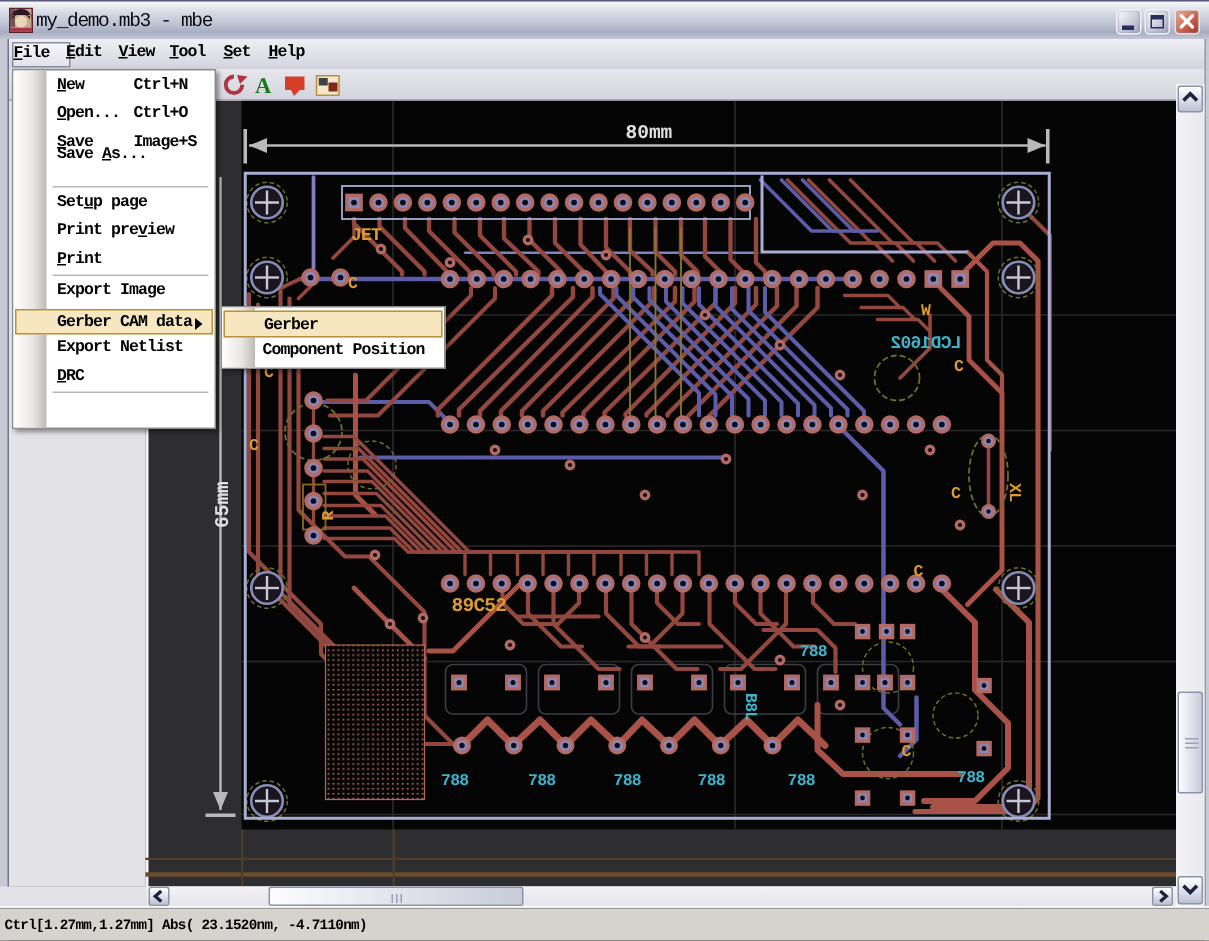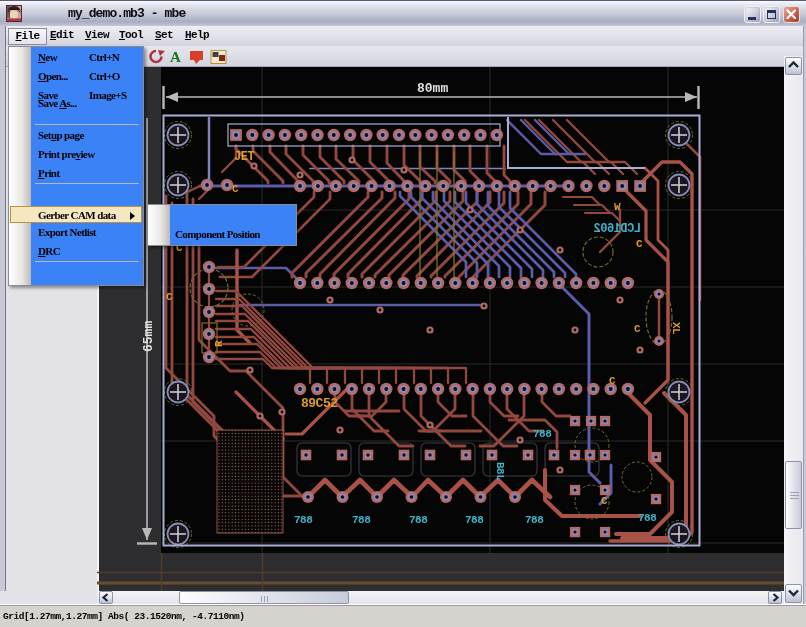--- a/index.html
+++ b/index.html
@@ -1,52 +1,52 @@
 <!DOCTYPE html>
 <html><head><meta charset="utf-8"><style>
 * { margin:0; padding:0; box-sizing:border-box; }
 html,body { width:806px; height:627px; overflow:hidden; }
 body { position:relative; font-family:'Liberation Sans',sans-serif; background:#d6d3ce; }
 .abs { position:absolute; }
-.mono { font-family:'Liberation Mono', monospace; font-weight:bold;margin-left:44px; }
+.mono { font-family:'Liberation Mono', monospace; font-weight:normal; }
 
 #title { left:0; top:0; width:806px; height:26px;
   background:linear-gradient(#fdfdfe 0%, #eceff5 8%, #d7dae4 30%, #bfc3d3 60%, #a9adc2 82%, #c3c6d4 100%);
   border-top:1px solid #5a5a82; }
 #title .txt { left:24px; top:5px; font-size:13px; letter-spacing:-0.9px; color:#0a0a14; }
 .wbtn { top:5px; width:17px; height:17px; border-radius:3px; border:1px solid #f2f2f6;
   background:linear-gradient(135deg,#fdfdfe,#c6c9d8 60%,#9fa3bb); box-shadow:inset 0 0 2px #8a8ea8; }
 #closebtn { background:linear-gradient(135deg,#f0b39c,#d2604a 55%,#a33020); border:1px solid #f0e0da; }
 
 #menubar { left:0; top:26px; width:806px; height:20px;
   background:linear-gradient(#eeeef3,#dcdce5 70%,#d2d2dd); font-family:'Liberation Mono', monospace; font-weight:bold;
   font-size:11px; letter-spacing:-0.6px; color:#000; }
-.mitem { position:absolute; top:2px; height:17px; padding-top:1px; text-align:center; }
+.mitem { position:absolute; top:2px; height:17px; padding-top:1px; }
 
 #toolbar { left:0; top:46px; width:806px; height:21px;
   background:linear-gradient(#e6e6ec,#d4d4de); border-bottom:1px solid #a8a8ba; }
 
 #lborder { left:0; top:26px; width:6px; height:601px; background:#c9c9d6; border-right:1px solid #74748e; }
 #rborder { left:803px; top:26px; width:3px; height:601px; background:#c9c9d6; border-left:1px solid #9a9aae; }
 
 .sb { background:linear-gradient(90deg,#f4f4f6,#e9e9ee); }
 .sbtn { position:absolute; border:1px solid #8e93ad; border-radius:2px;
   background:linear-gradient(#fff,#dcdfe8 55%,#bcc1d2); color:#20284e; font-size:9px; font-weight:bold;
   text-align:center; font-family:'Liberation Sans',sans-serif; }
 .thumb { position:absolute; border:1px solid #8e93ad; border-radius:2px;
   background:linear-gradient(90deg,#fdfdfe,#e2e4ec 50%,#c8ccda); }
 
 #status { left:0; top:604px; width:806px; height:23px; background:#d6d3ce; border-top:1px solid #fff;
   box-shadow:inset 0 1px 0 #9a9a9a; }
 #status .txt { position:absolute; left:3px; top:6px; font-family:'Liberation Mono', monospace; font-weight:bold;
   font-size:9.5px; letter-spacing:-0.45px; color:#000; }
 #wm { position:absolute; left:617px; top:3px; width:187px; height:20px; background:#98948c; }
 
-.menu { position:absolute; background:#3b82f6; border:1px solid #8c8c8c;
-  box-shadow:2px 2px 3px rgba(0,0,0,0.4); font-family:Liberation Serif, serif; font-weight:bold; font-size:11px;
+.menu { position:absolute; background:#ffffff; border:1px solid #8c8c8c;
+  box-shadow:2px 2px 3px rgba(0,0,0,0.4); font-family:Liberation Mono, monospace; font-weight:bold; font-size:11px;
   letter-spacing:-0.6px; color:#000; z-index:20; }
 .gut { position:absolute; left:0; top:0; bottom:0; width:22px;
   background:linear-gradient(90deg,#ffffff,#e8e6e3 60%,#bdbab6); }
 .mrow { position:absolute; left:1px; right:1px; height:19px; line-height:19px; }
 .mrow .lbl { position:absolute; left:28px; top:0; }
 .mrow .acc { position:absolute; left:79px; top:0; }
 .hl { background:#f6e7c0; border:1px solid #b8913c; }
 .sep { position:absolute; left:26px; right:4px; height:0; border-top:1px solid #b9b7b2; }
 .arr { position:absolute; right:6px; top:5px; width:0; height:0;
   border-left:5px solid #000; border-top:4px solid transparent; border-bottom:4px solid transparent; }
@@ -730,21 +730,21 @@
   </div>
   <div class="sbtn" style="left:671px;top:0px;width:14px;height:13px">
     <svg width="12" height="11" viewBox="0 0 12 11">
         <path d="M 4.5,2 L 8.5,5.5 L 4.5,9" fill="none" stroke="#1c2440" stroke-width="2.2"></path>
       </svg>
   </div>
 </div>
 <div class="abs" style="left:0px;top:591px;width:97px;height:13px;background:#e3e2e7"></div>
 
 <div id="status" class="abs">
-  <div class="txt">Grid[1.27mm,1.27mm] Abs( 23.1520nm,  -4.7110nm)</div>
+  <div class="txt">Ctrl[1.27mm,1.27mm] Abs( 23.1520nm,  -4.7110nm)</div>
 </div>
 
 <div class="menu" style="left:8px;top:46px;width:136px;height:240px">
   <div class="gut"></div>
   <div class="mrow" style="top:1px">
       <span class="lbl"><u>N</u>ew</span>
       <span class="acc">Ctrl+N</span>
     </div>
   <div class="mrow" style="top:20px">
       <span class="lbl"><u>O</u>pen...</span>
@@ -761,31 +761,37 @@
   <div class="mrow" style="top:79px">
       <span class="lbl">Set<u>u</u>p page</span>
     </div>
   <div class="mrow" style="top:98px">
       <span class="lbl">Print pre<u>v</u>iew</span>
     </div>
   <div class="mrow" style="top:117px">
       <span class="lbl"><u>P</u>rint</span>
     </div>
   <div class="sep" style="top:136px"></div>
+  <div class="mrow" style="top:138px">
+      <span class="lbl">Export Image</span>
+    </div>
   <div class="mrow hl" style="top:159px;height:17px;line-height:17px">
       <span class="lbl" style="left:27px">Gerber CAM data</span>
       <span class="arr"></span>
     </div>
   <div class="mrow" style="top:176px">
       <span class="lbl">Export Netlist</span>
     </div>
   <div class="mrow" style="top:195px">
       <span class="lbl"><u>D</u>RC</span>
     </div>
   <div class="sep" style="top:214px"></div>
 </div>
 
 <div class="menu" style="left:147px;top:204px;width:150px;height:42px;z-index:21">
   <div class="gut"></div>
+  <div class="mrow hl" style="top:2px;height:18px;line-height:18px">
+      <span class="lbl" style="left:26px">Gerber</span>
+    </div>
   <div class="mrow" style="top:20px">
       <span class="lbl" style="left:26px">Component Position</span>
     </div>
 </div>
 
 </body></html>

